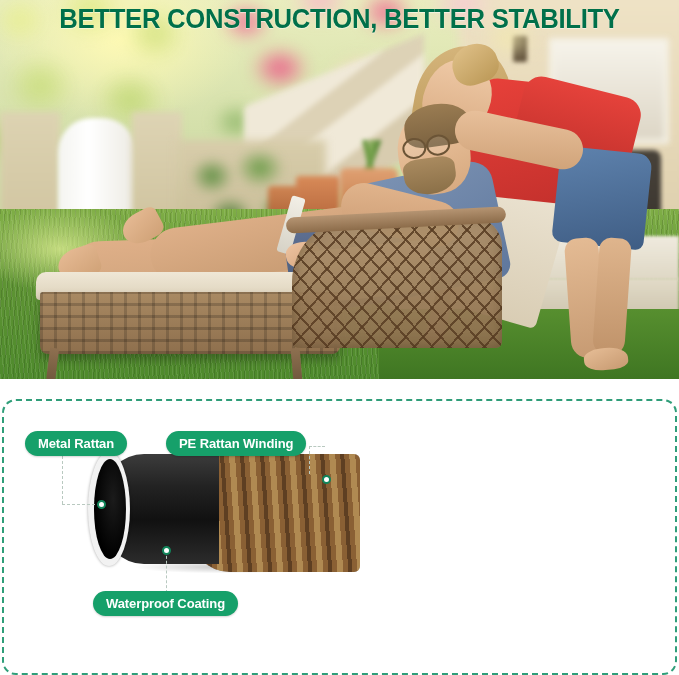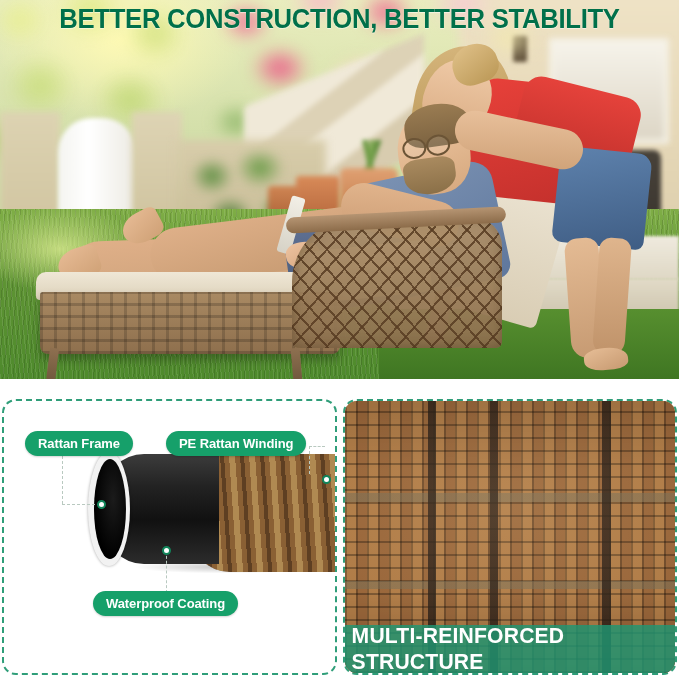--- a/index.html
+++ b/index.html
@@ -598,28 +598,21 @@
       <div class="lead lead-v" style="left:58px;top:45px;height:58px;"></div>
       <div class="lead lead-h" style="left:58px;top:103px;width:38px;"></div>
       <div class="lead lead-v" style="left:305px;top:45px;height:28px;"></div>
       <div class="lead lead-h" style="left:305px;top:45px;width:16px;"></div>
       <div class="lead lead-v" style="left:162px;top:150px;height:42px;"></div>
 
       <div class="marker" style="left:93px;top:99px;"></div>
       <div class="marker" style="left:318px;top:74px;"></div>
       <div class="marker" style="left:158px;top:145px;"></div>
 
-      <div class="pill" style="left:21px;top:30px;">Rattan Frame</div>
+      <div class="pill" style="left:21px;top:30px;">Metal Rattan</div>
       <div class="pill" style="left:89px;top:190px;">Waterproof Coating</div>
       <div class="pill" style="left:162px;top:30px;">PE Rattan Winding</div>
 
     </div>
 
-    <div class="panel">
-      <div class="weave"></div>
-      <div class="weave-shade"></div>
-      <div class="footer-bar footer-right">
-        <span>MULTI-REINFORCED STRUCTURE</span>
-      </div>
-    </div>
 
   </div>
 </div>
 
 </body></html>

